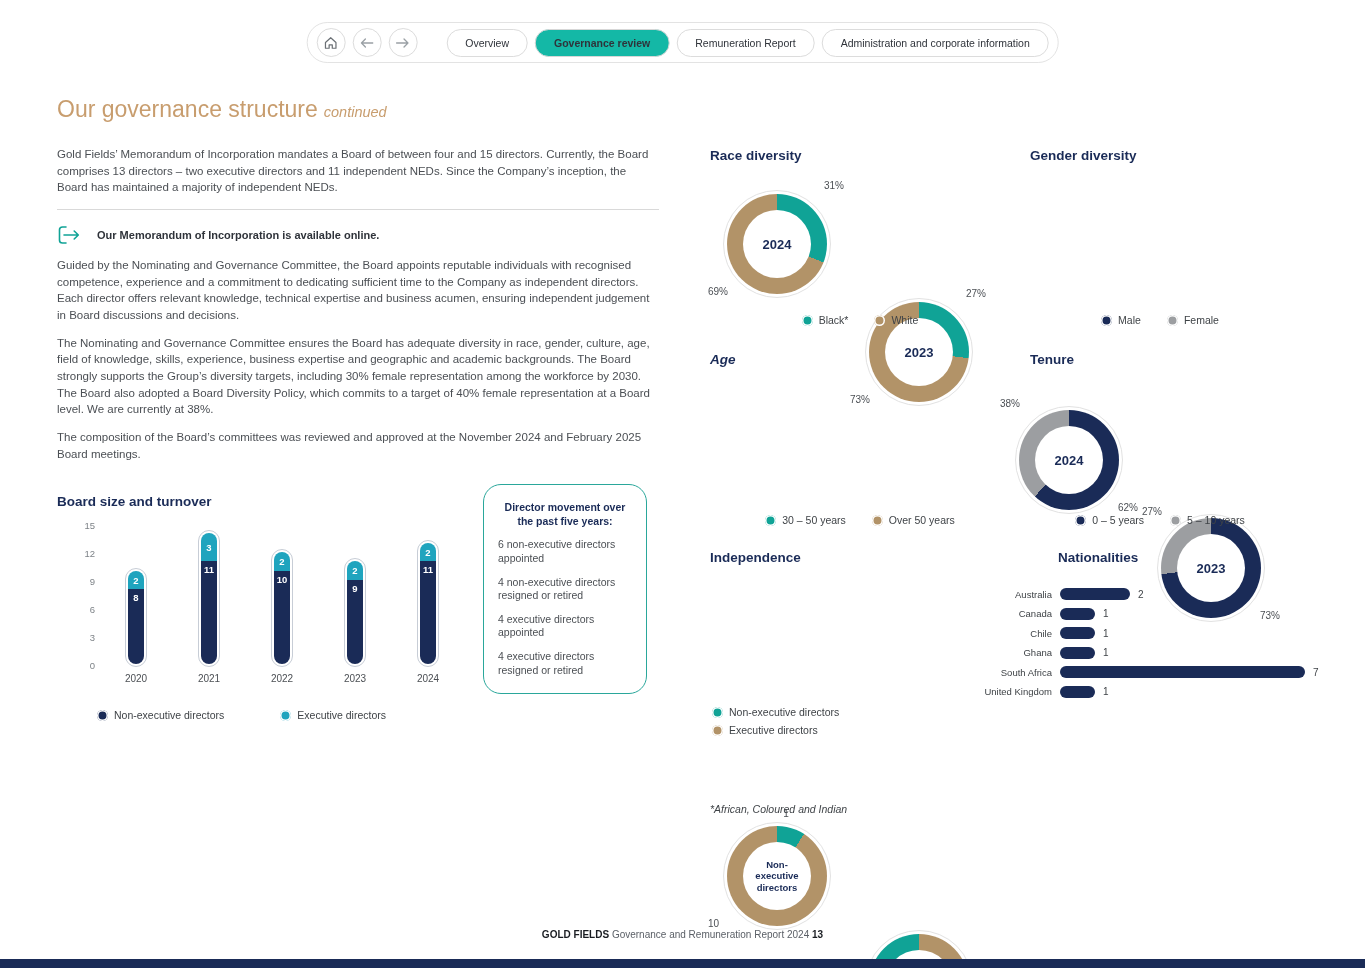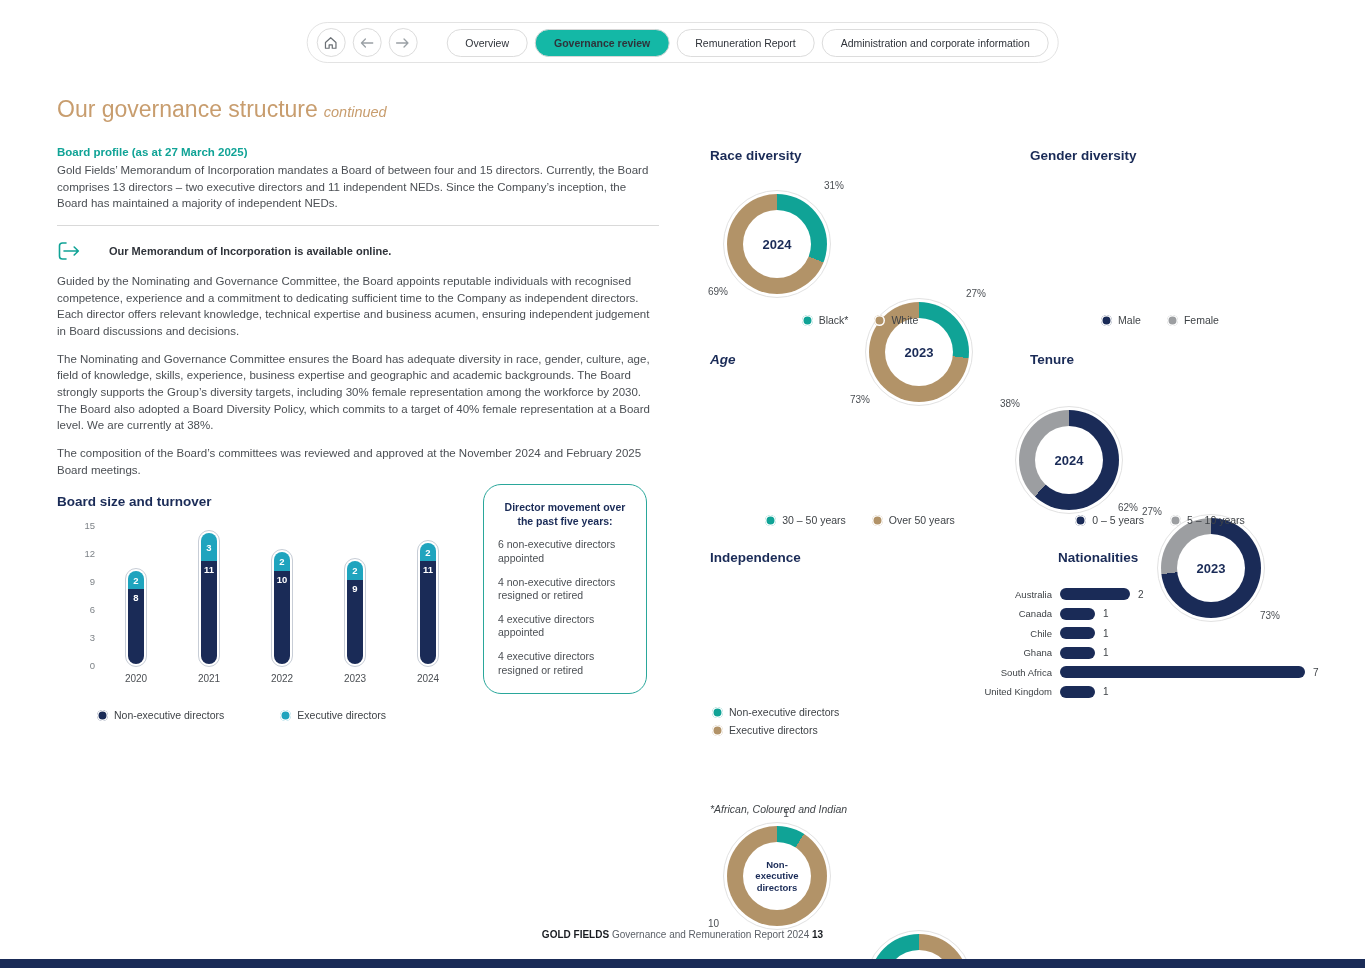--- a/index.html
+++ b/index.html
@@ -19,21 +19,21 @@
 
   
   h1{position:absolute;top:96px;left:57px;margin:0;font-size:23px;font-weight:500;color:#c89d6e;}
   h1 em{font-size:14.5px;font-weight:400;margin-left:6px;color:#c89d6e;}
 
   
   .left-col{position:absolute;left:57px;top:146px;width:602px;height:780px;}
   .teal-head{margin:0 0 4px;font-size:11.5px;font-weight:bold;color:#10a396;}
   .body{margin:0 0 11px;font-size:11.5px;line-height:1.45;color:#4b4f54;}
   .callout{border-top:1px solid #d9d9d9;margin-top:13px;padding:15px 0 12px;
-           display:flex;align-items:center;gap:28px;cursor:pointer;}
+           display:flex;align-items:center;gap:16px;cursor:pointer;}
   .co-text{font-size:11px;font-weight:bold;color:#2f333a;}
 
   .board-section{position:absolute;left:0;top:348px;width:420px;}
   .navy-head{margin:0 0 16px;font-size:13.5px;font-weight:bold;color:#1a2b57;}
   #plot{position:relative;margin-left:46px;width:360px;height:162px;}
   .ytick{position:absolute;left:-38px;width:30px;text-align:right;font-size:9.5px;color:#7d8287;}
   .xtick{position:absolute;top:148px;width:50px;text-align:center;font-size:10px;color:#4b4f54;}
   .capsule{position:absolute;bottom:20px;width:22px;border:1px solid #c7cdd6;border-radius:12px;
            background:#fff;box-sizing:border-box;display:flex;flex-direction:column;justify-content:flex-end;padding:2px;}
   .stack{border-radius:9px;overflow:hidden;display:flex;flex-direction:column;width:16px;}
@@ -119,21 +119,20 @@
     </button>
     <div class="tab">Overview</div>
     <div class="tab active">Governance review</div>
     <div class="tab">Remuneration Report</div>
     <div class="tab">Administration and corporate information</div>
   </div>
 
   <h1><span>Our governance structure</span><em>continued</em></h1>
 
   <div class="left-col">
-    <p class="teal-head">Board profile (as at 27 March 2025)</p>
     <p class="body">Gold Fields’ Memorandum of Incorporation mandates a Board of between four and 15 directors. Currently, the Board comprises 13 directors – two executive directors and 11 independent NEDs. Since the Company’s inception, the Board has maintained a majority of independent NEDs.</p>
 
     <div class="callout">
       <svg width="24" height="20" viewBox="0 0 24 20" fill="none" stroke="#10a396" stroke-width="1.6" stroke-linecap="round" stroke-linejoin="round">
         <path d="M9 2H5.5C3.6 2 2.5 3 2.5 4.8v10.4C2.5 17 3.6 18 5.5 18H9"></path>
         <path d="M7 10h14M17.2 6 21.3 10l-4.1 4"></path>
       </svg>
       <span class="co-text">Our Memorandum of Incorporation is available online.</span>
     </div>
 

